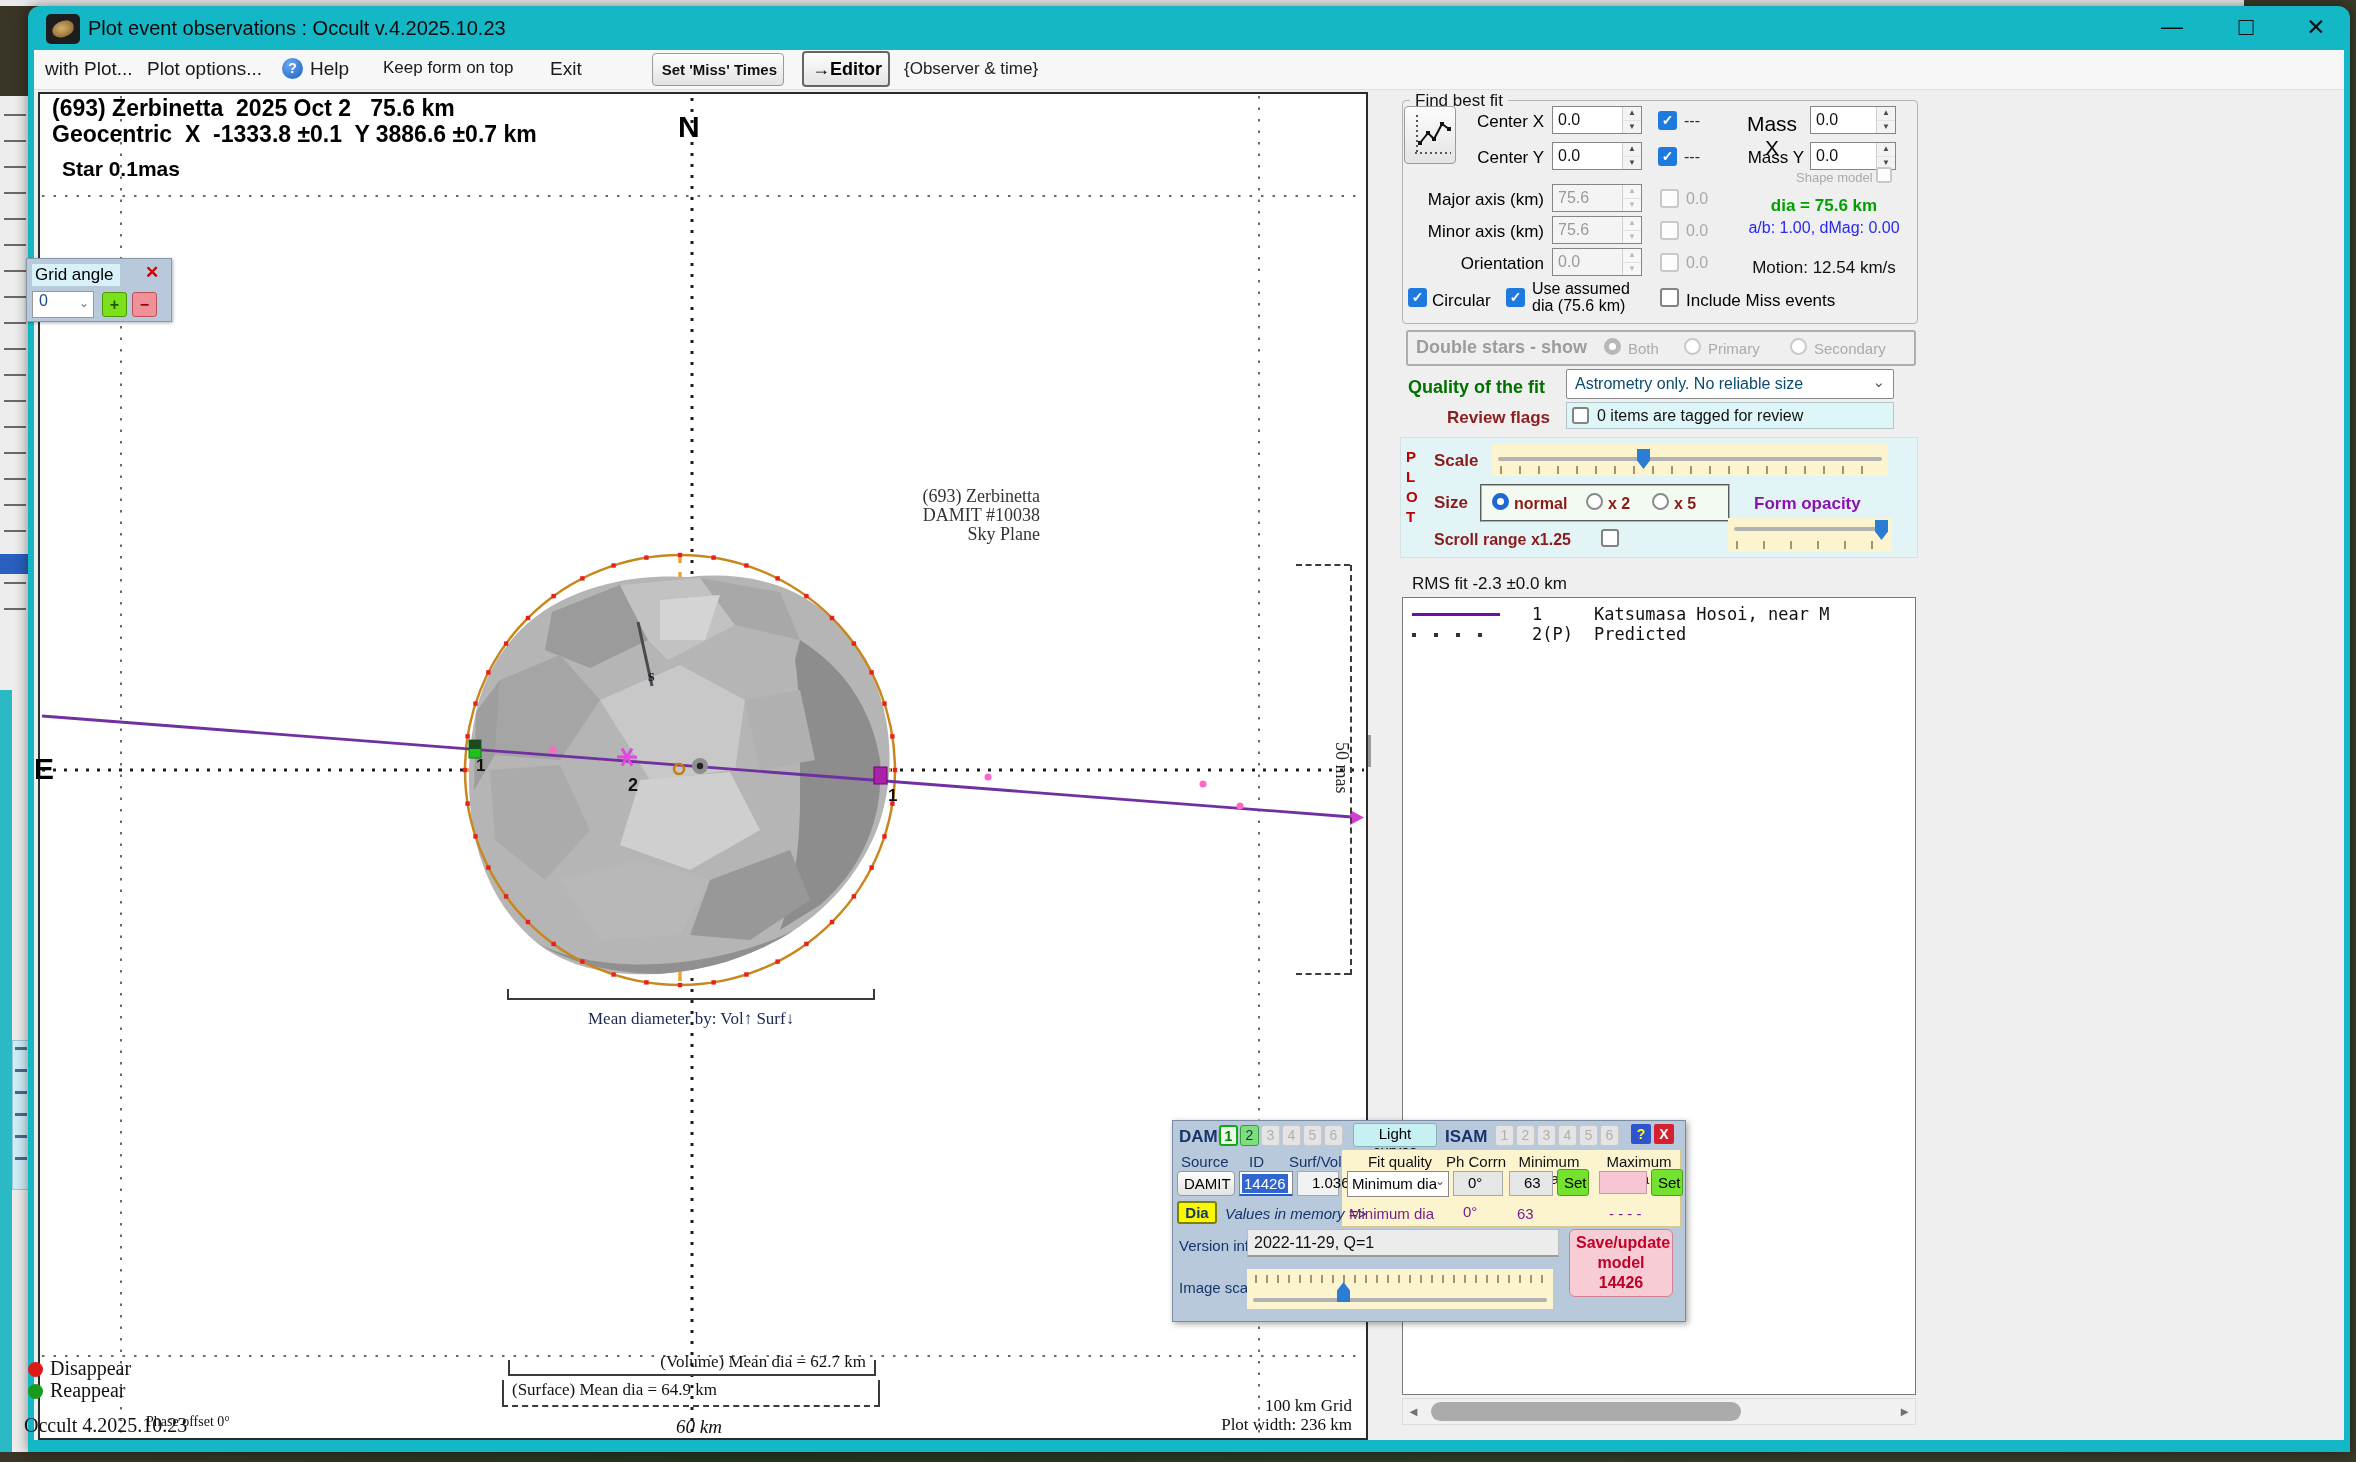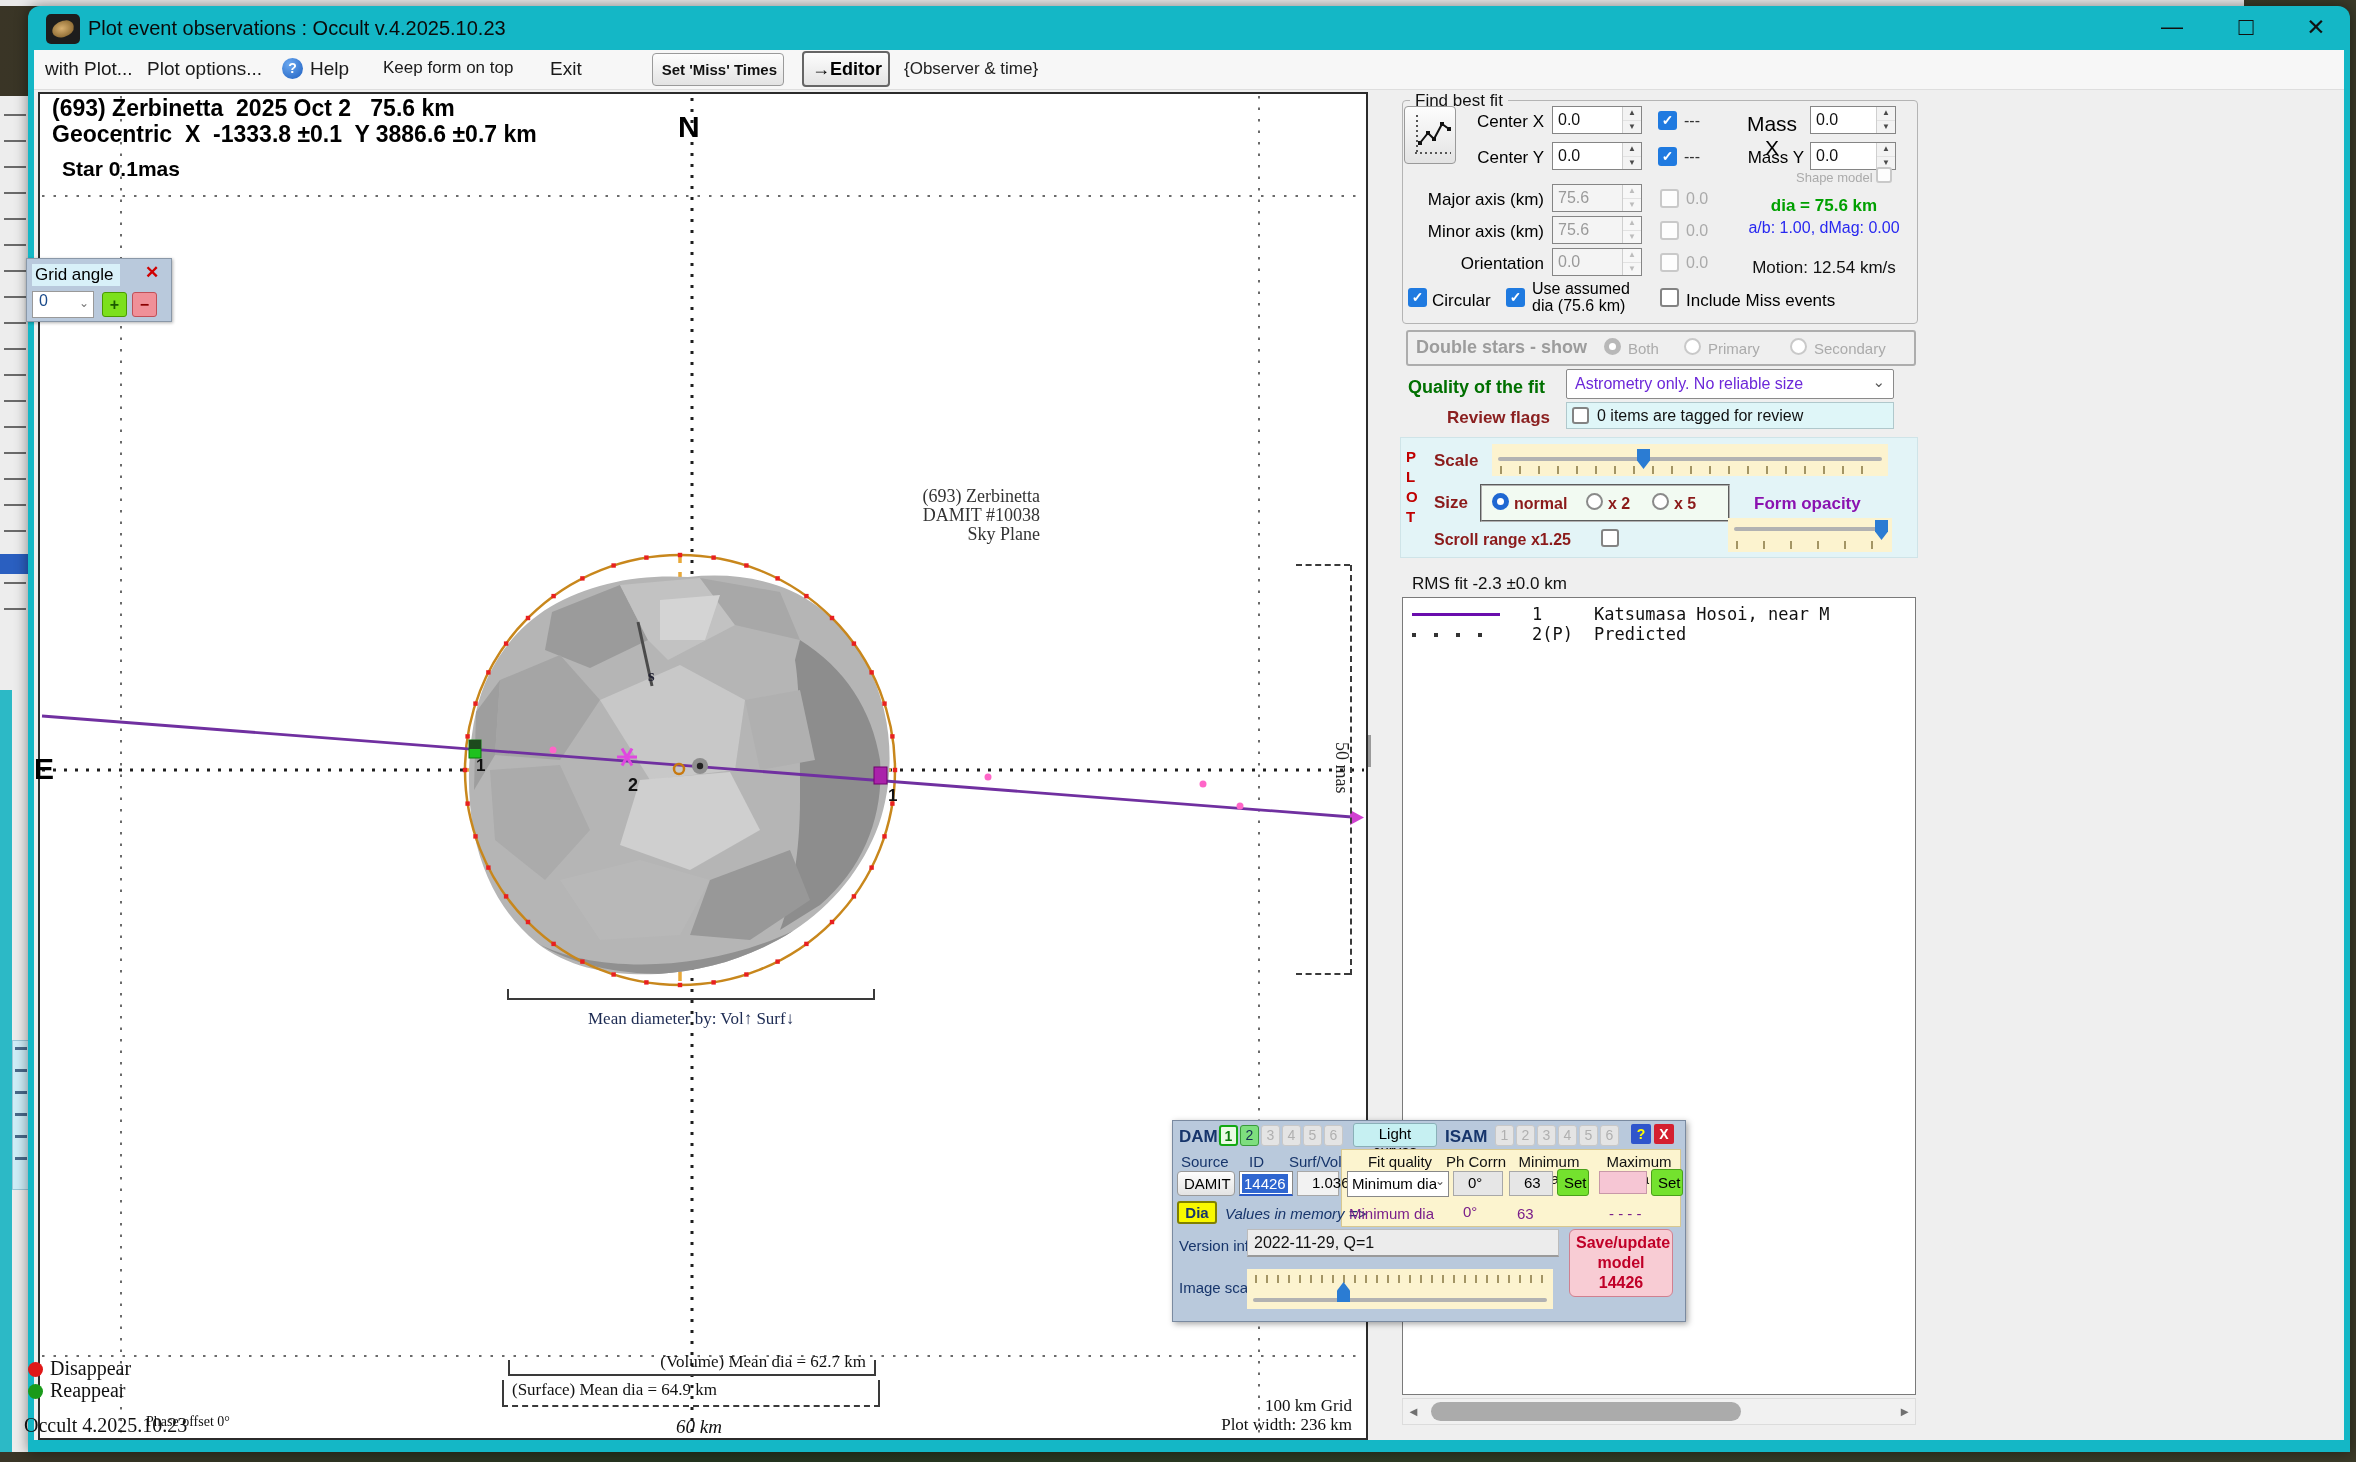--- a/index.html
+++ b/index.html
@@ -360,21 +360,21 @@
   <div class="abs b" style="left:1416px;top:337px;font-size:18px;color:#9c9c9c">Double stars - show</div>
   <span class="rd dison abs" style="left:1604px;top:338px"></span>
   <div class="abs" style="left:1628px;top:340px;font-size:15px;color:#ababab">Both</div>
   <span class="rd off abs" style="left:1684px;top:338px;border-color:#c9c9c9"></span>
   <div class="abs" style="left:1708px;top:340px;font-size:15px;color:#ababab">Primary</div>
   <span class="rd off abs" style="left:1790px;top:338px;border-color:#c9c9c9"></span>
   <div class="abs" style="left:1814px;top:340px;font-size:15px;color:#ababab">Secondary</div>
 
   <div class="abs b" style="left:1408px;top:377px;font-size:18px;color:#007000">Quality of the fit</div>
   <div class="abs" style="left:1566px;top:369px;width:328px;height:30px;background:#fff;border:1px solid #8a8a8a;border-radius:2px">
-    <span style="position:absolute;left:8px;top:5px;font-size:16px;color:#6d28d9">Astrometry only. No reliable size</span>
+    <span style="position:absolute;left:8px;top:5px;font-size:16px;color:#0c4a6e">Astrometry only. No reliable size</span>
     <span style="position:absolute;right:8px;top:3px;color:#555;font-size:15px">⌄</span>
   </div>
 
   <div class="abs b" style="left:1447px;top:408px;font-size:17px;color:#8b2020">Review flags</div>
   <div class="abs" style="left:1566px;top:402px;width:328px;height:27px;background:#dff6f8;border:1px solid #b0c8cc">
     <span class="cb off" style="position:absolute;left:5px;top:4px;width:17px;height:17px"></span>
     <span style="position:absolute;left:30px;top:4px;font-size:16px;color:#111">0 items are tagged for review</span>
   </div>
 
   <div class="abs" style="left:1400px;top:437px;width:518px;height:121px;background:#e3f4f7;border:1px solid #cfe4e8"></div>

